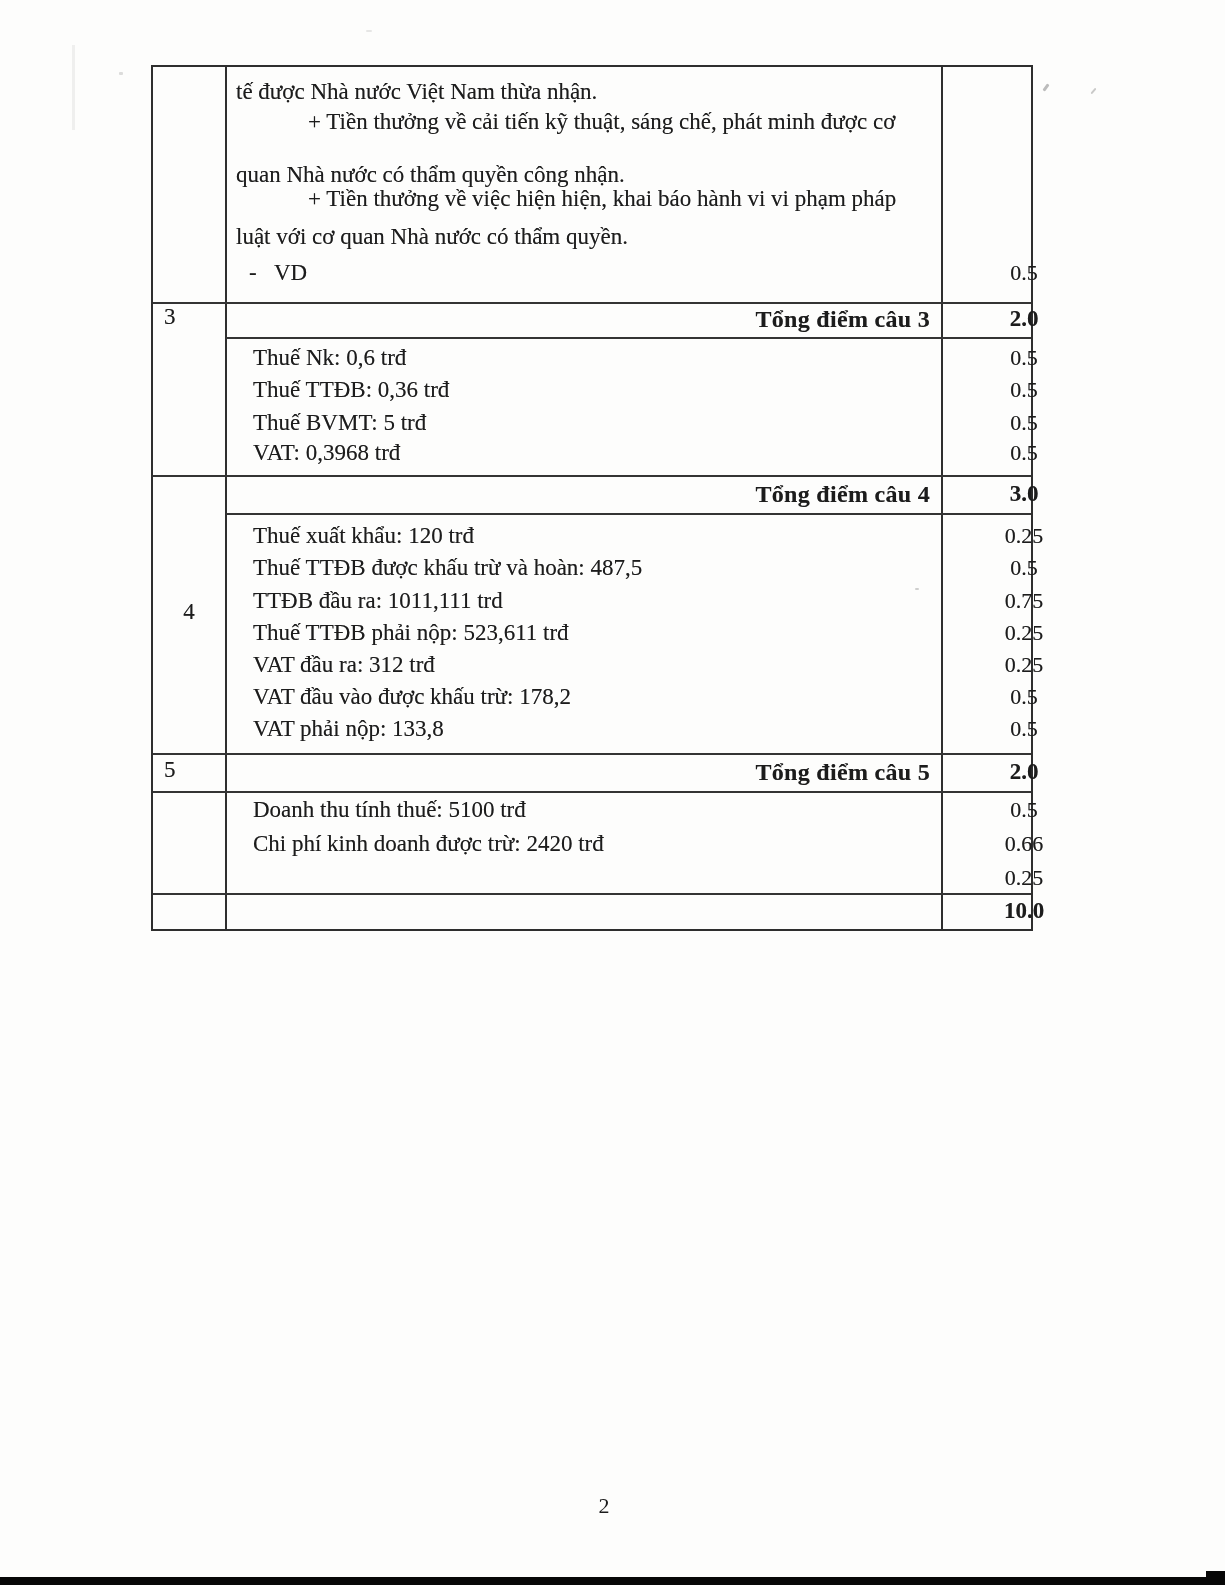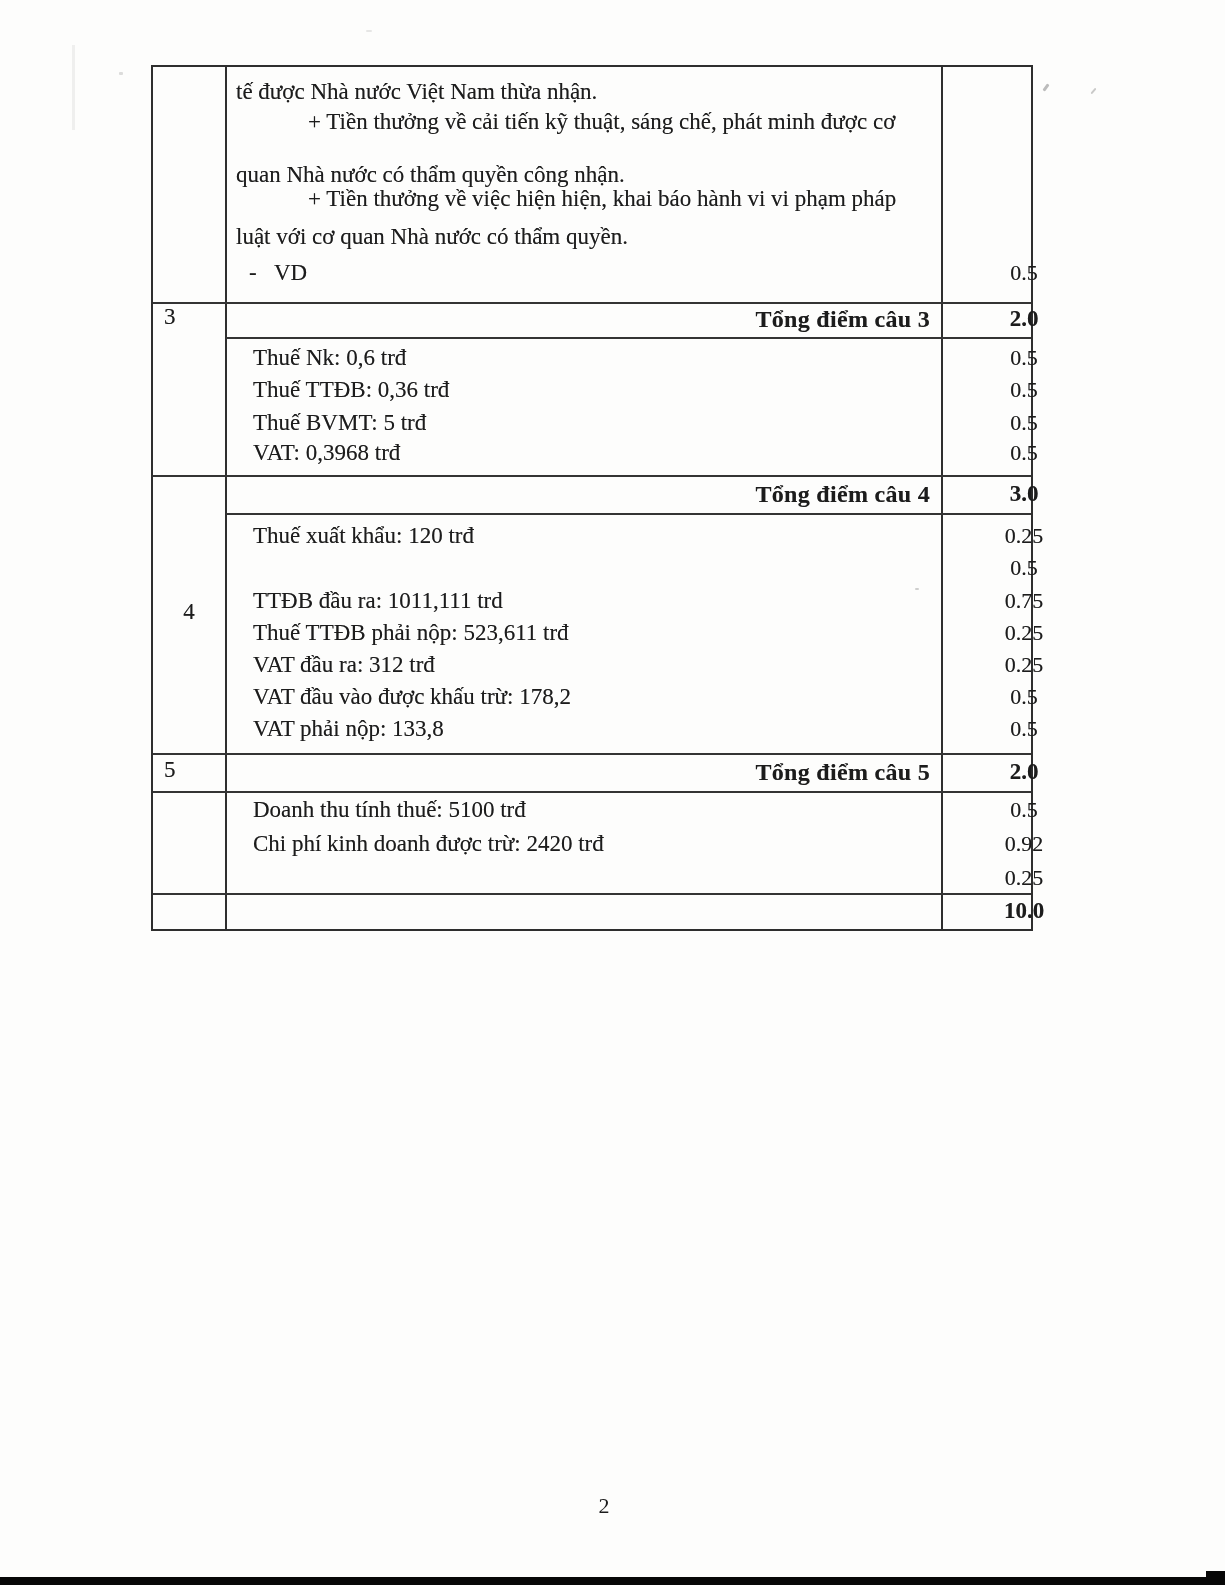--- a/index.html
+++ b/index.html
@@ -93,40 +93,41 @@
   <div class="t pt" style="top:423px">0.5</div>
   <div class="t item" style="top:453px">VAT: 0,3968 trđ</div>
   <div class="t pt" style="top:453px">0.5</div>
 
   <div class="t total-label" style="top:494px">Tổng điểm câu 4</div>
   <div class="t pt bold" style="top:494px">3.0</div>
 
   <div class="t qnum centered" style="top:612px">4</div>
   <div class="t item" style="top:536px">Thuế xuất khẩu: 120 trđ</div>
   <div class="t pt" style="top:536px">0.25</div>
+  <div class="t item" style="top:568px">Thuế TTĐB được khấu trừ và hoàn: 487,5</div>
   <div class="t pt" style="top:568px">0.5</div>
   <div class="t item" style="top:601px">TTĐB đầu ra: 1011,111 trd</div>
   <div class="t pt" style="top:601px">0.75</div>
   <div class="t item" style="top:633px">Thuế TTĐB phải nộp: 523,611 trđ</div>
   <div class="t pt" style="top:633px">0.25</div>
   <div class="t item" style="top:665px">VAT đầu ra: 312 trđ</div>
   <div class="t pt" style="top:665px">0.25</div>
   <div class="t item" style="top:697px">VAT đầu vào được khấu trừ: 178,2</div>
   <div class="t pt" style="top:697px">0.5</div>
   <div class="t item" style="top:729px">VAT phải nộp: 133,8</div>
   <div class="t pt" style="top:729px">0.5</div>
 
   <div class="t qnum" style="top:770px">5</div>
   <div class="t total-label" style="top:772px">Tổng điểm câu 5</div>
   <div class="t pt bold" style="top:772px">2.0</div>
 
   <div class="t item" style="top:810px">Doanh thu tính thuế: 5100 trđ</div>
   <div class="t pt" style="top:810px">0.5</div>
   <div class="t item" style="top:844px">Chi phí kinh doanh được trừ: 2420 trđ</div>
-  <div class="t pt" style="top:844px">0.92</div>
+  <div class="t pt" style="top:844px">0.66</div>
   <div class="t pt" style="top:878px">0.25</div>
 
   <div class="t pt bold" style="top:911px">10.0</div>
 
   <div class="page-number">2</div>
 
   <div class="speck a"></div>
   <div class="speck b"></div>
   <div class="speck c"></div>
   <div class="speck d"></div>

